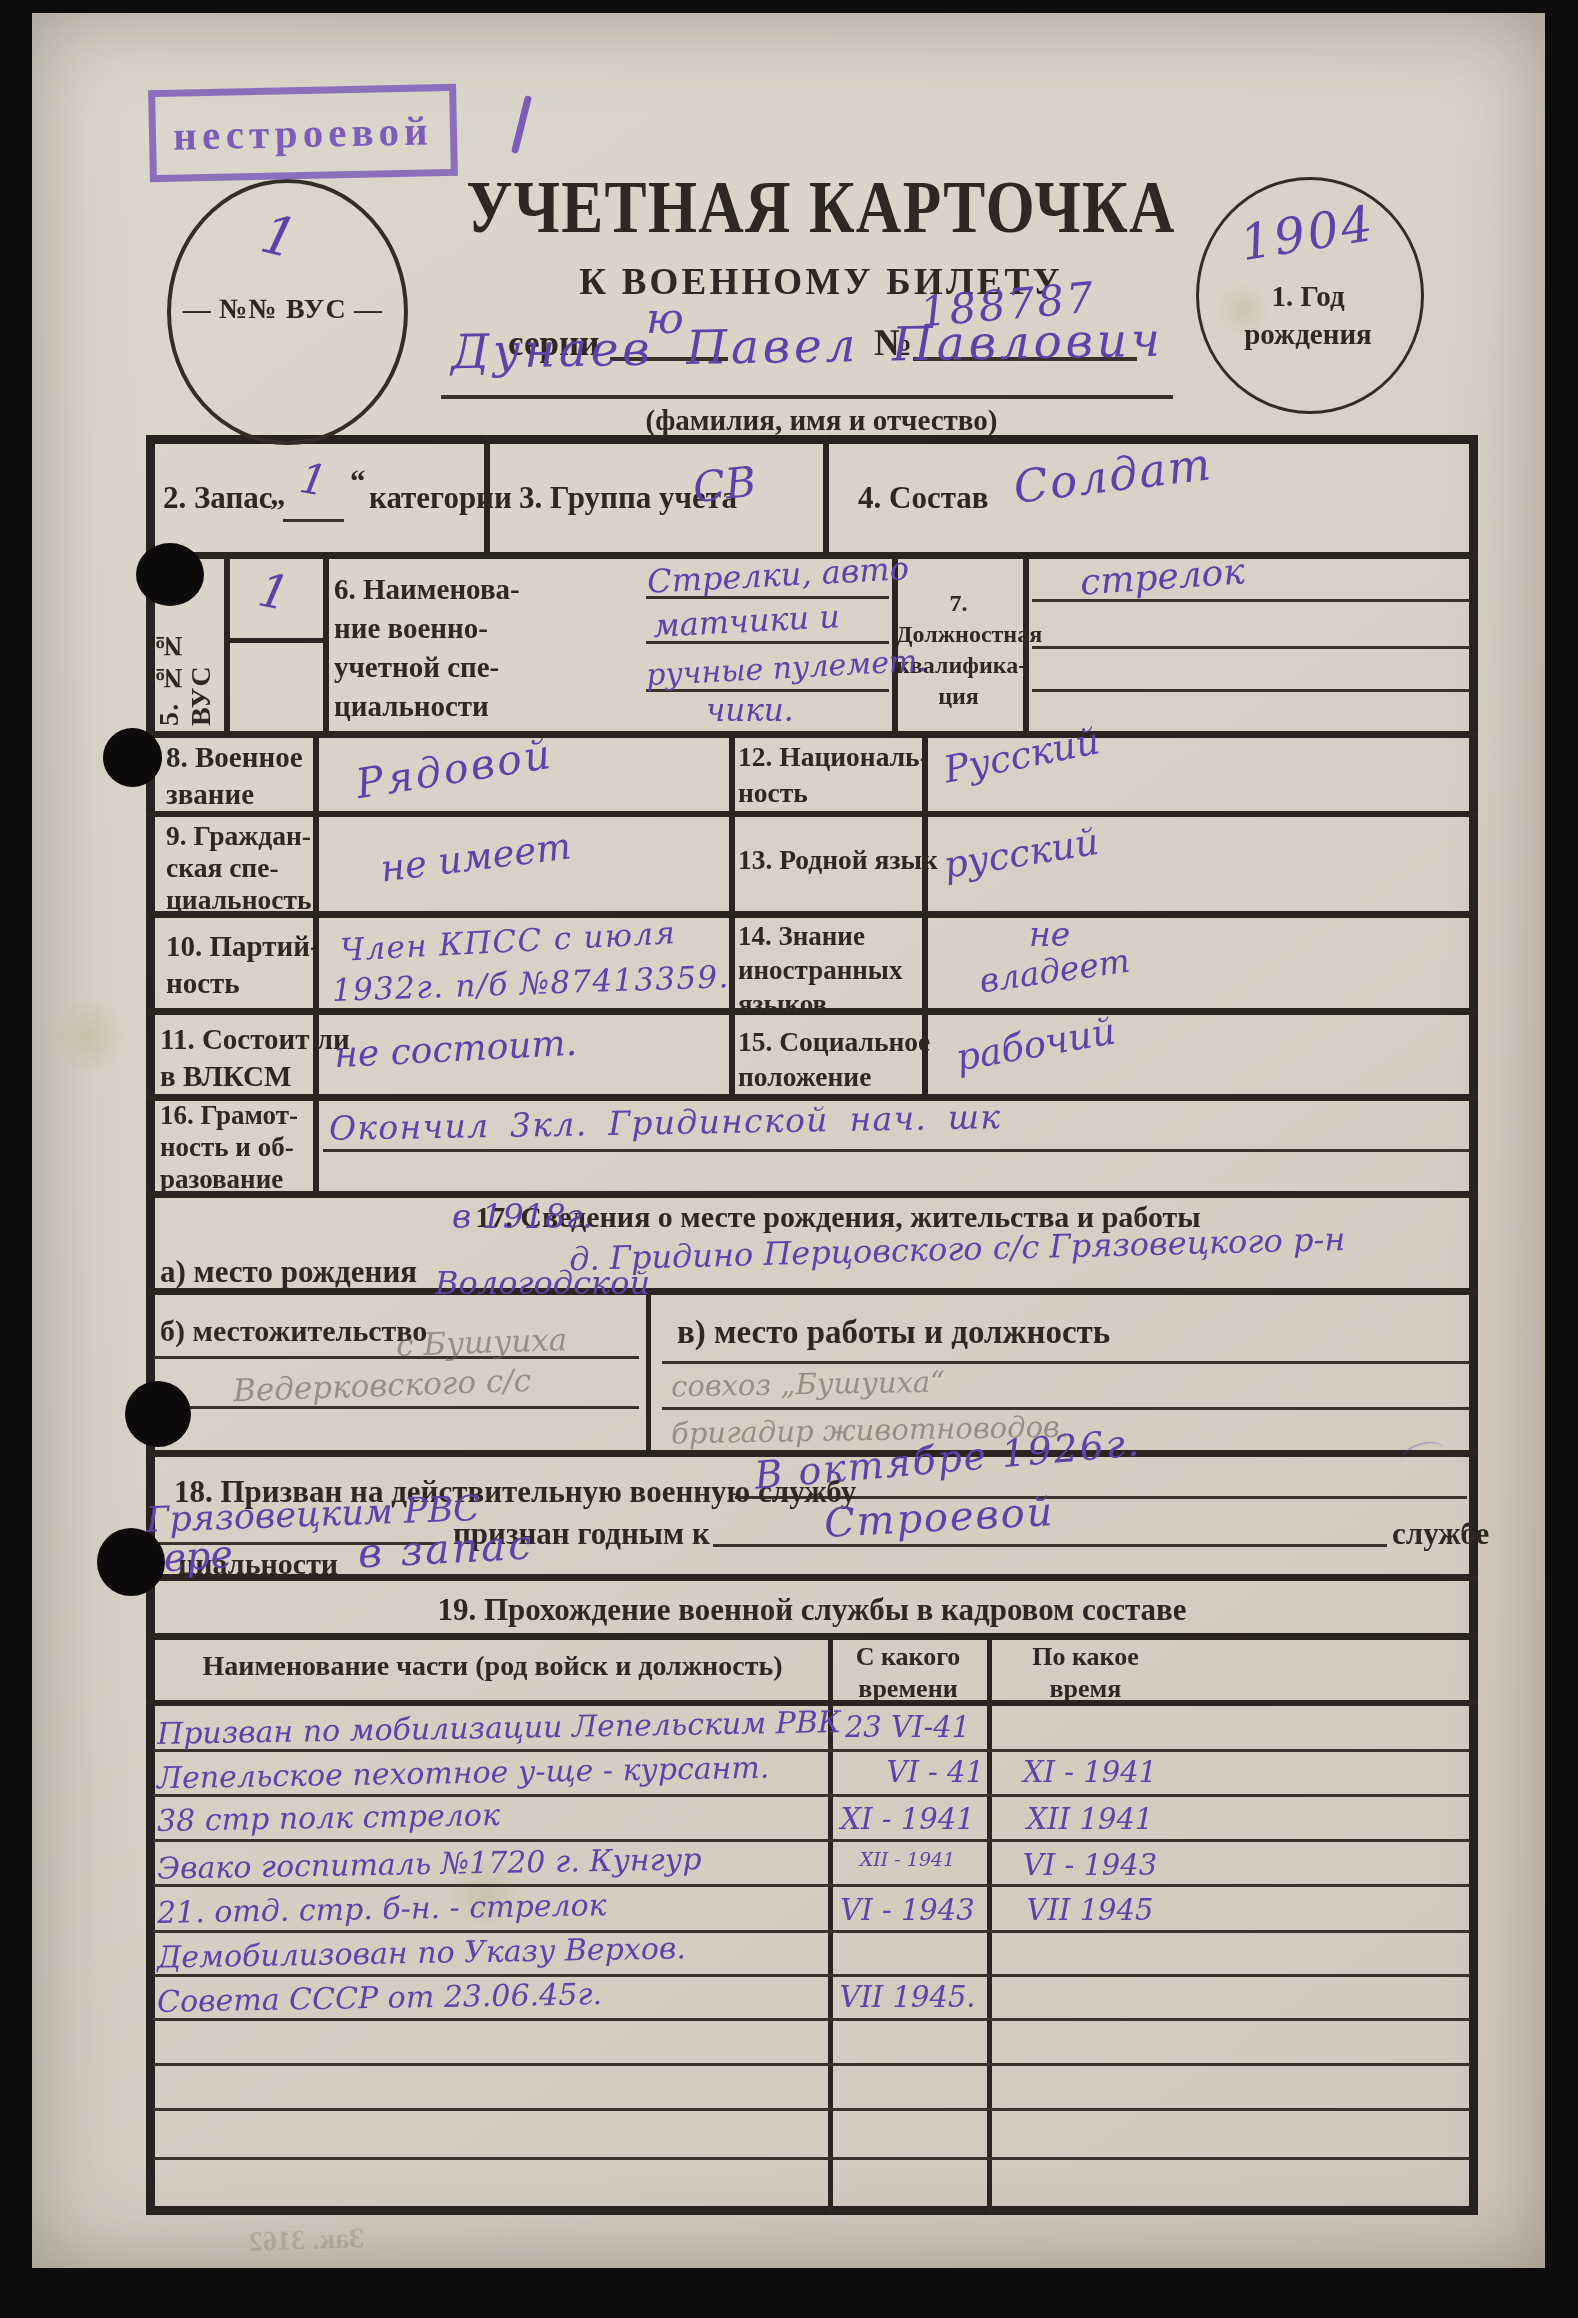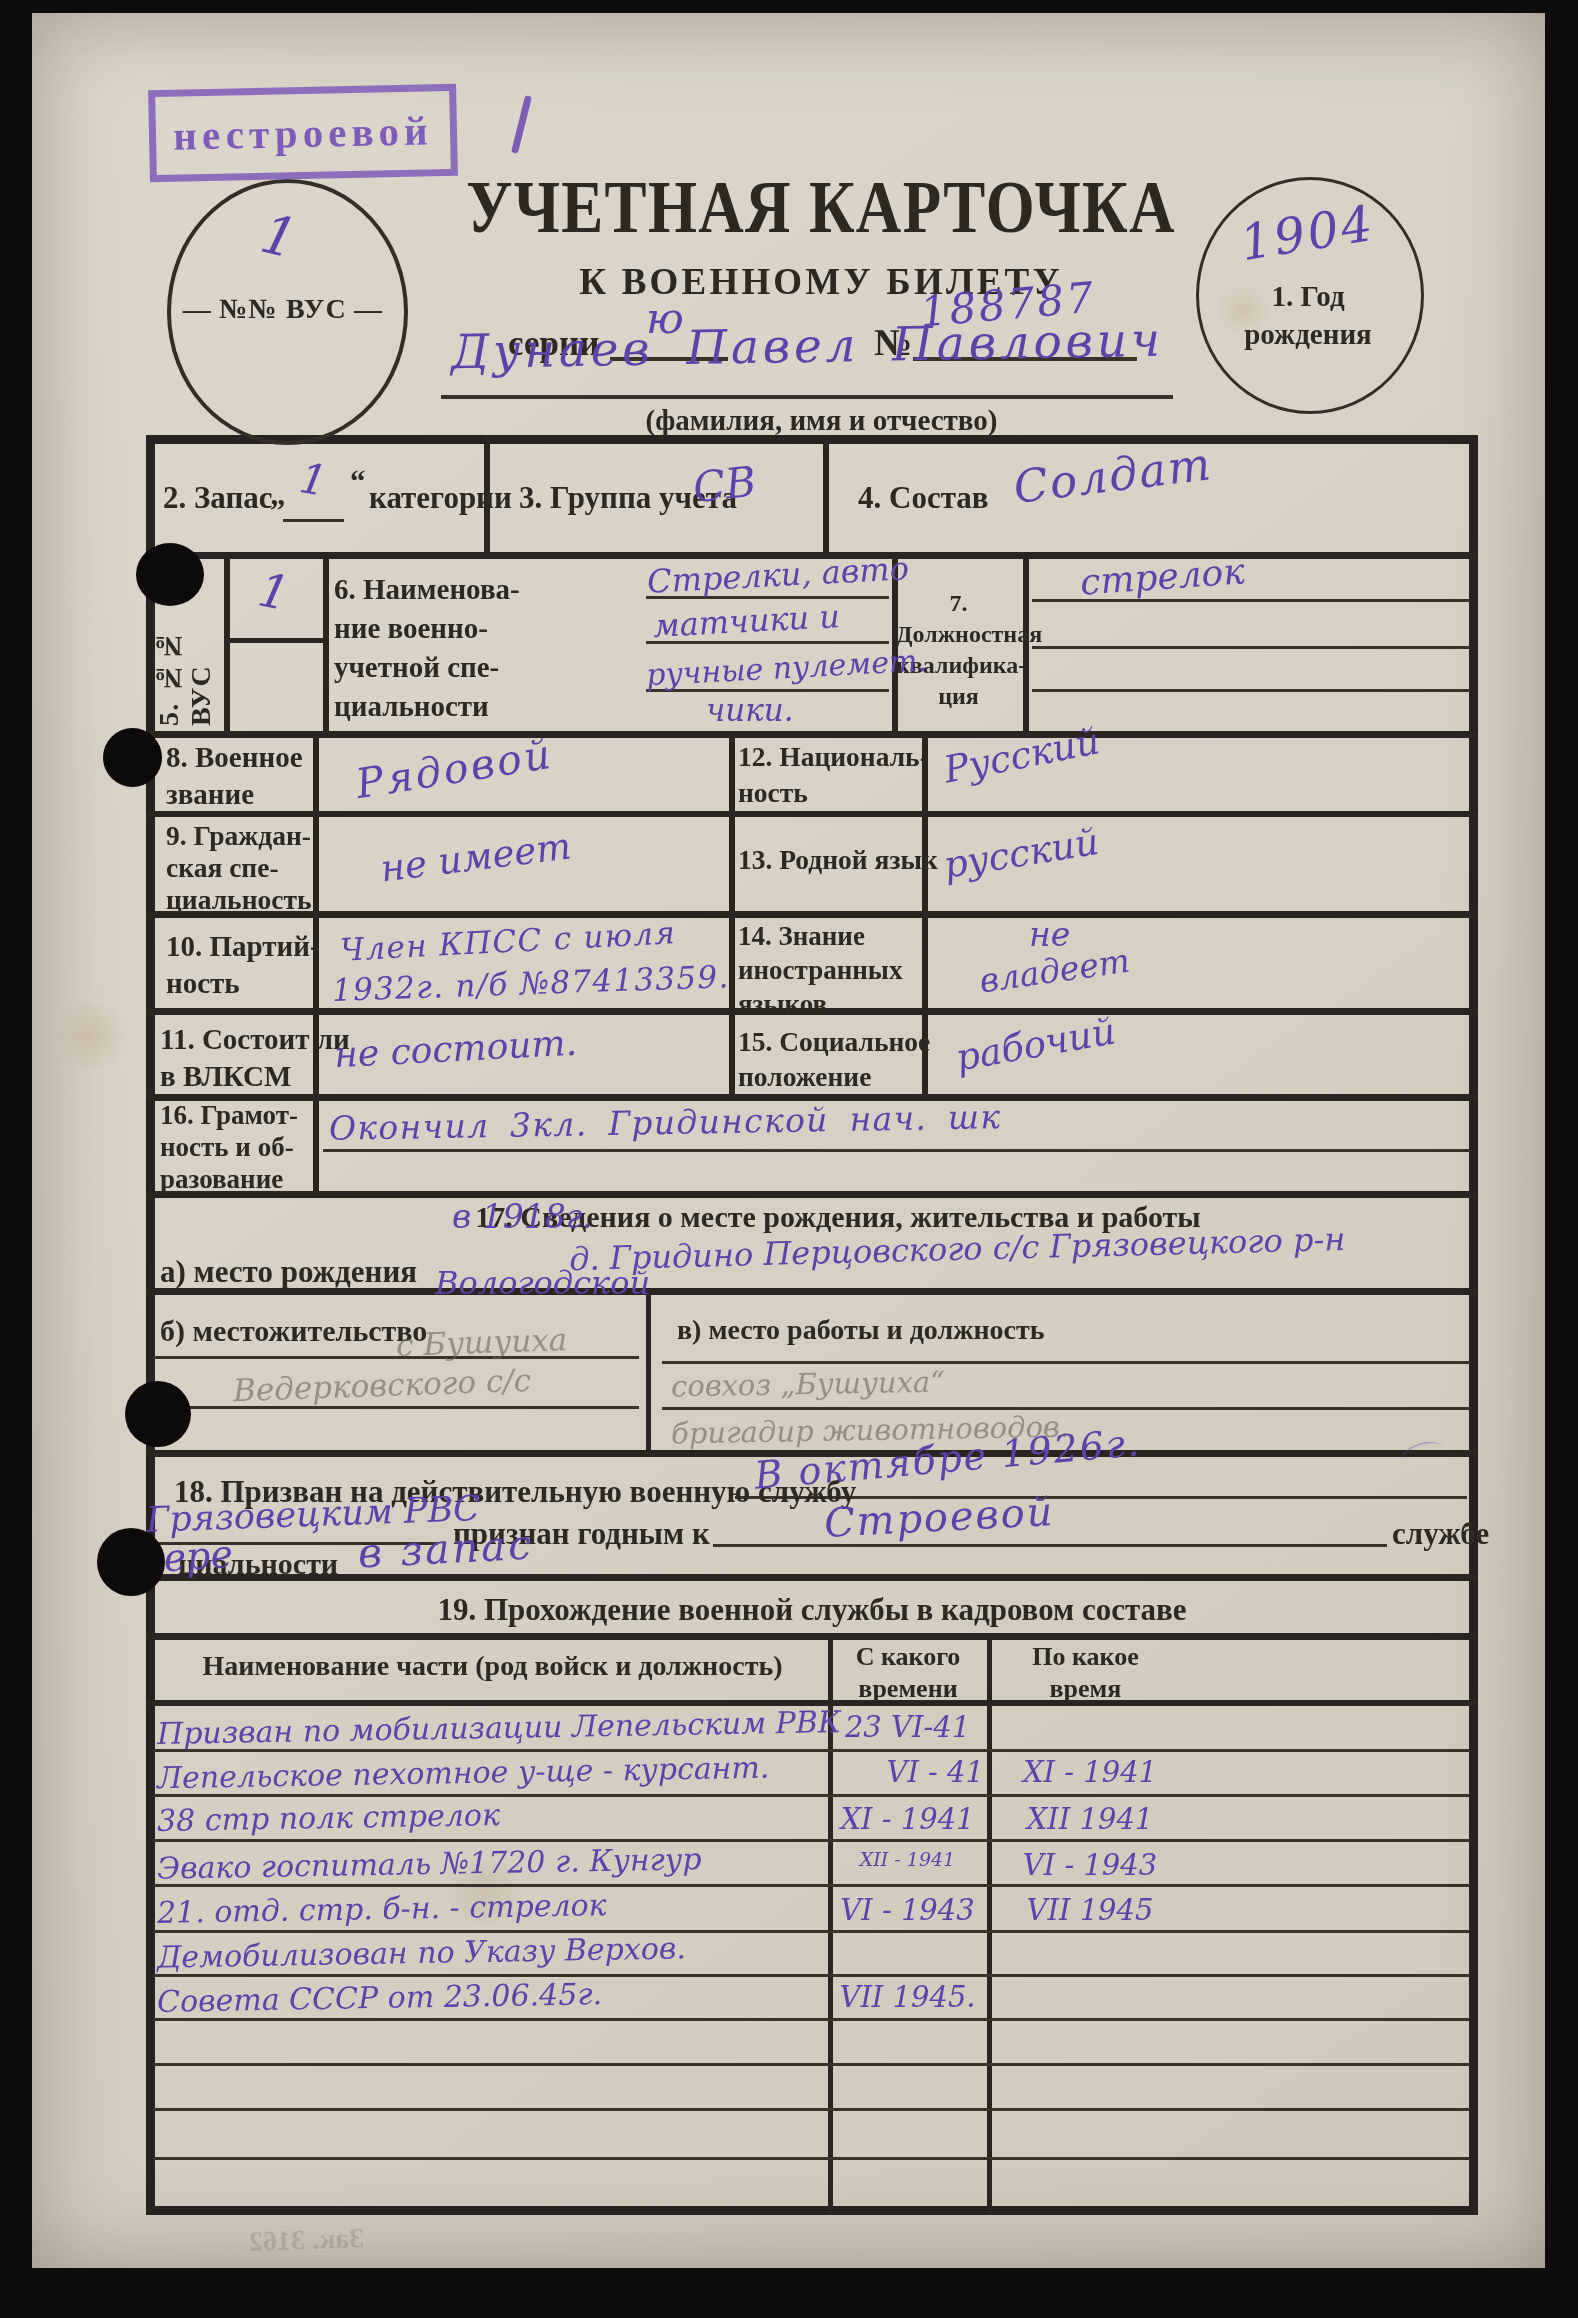--- a/index.html
+++ b/index.html
@@ -133,21 +133,21 @@
 
   <div class="t b ctr" style="left:114px;top:1187px;width:1384px;font-size:30px;">17. Сведения о месте рождения, жительства и работы</div>
   <div class="hw" style="left:537px;top:1217px;font-size:32px;transform:rotate(-1.5deg);white-space:nowrap;">д. Гридино Перцовского с/с Грязовецкого р-н</div>
   <div class="t b" style="left:128px;top:1241px;font-size:31px;">а) место рождения</div>
   <div class="hw" style="left:403px;top:1251px;font-size:32px;">Вологодской</div>
 
   <div class="t b" style="left:128px;top:1301px;font-size:30px;">б) местожительство</div>
   <div class="hw pencil" style="left:364px;top:1311px;font-size:31px;transform:rotate(-2deg);">с Бушуиха</div>
   <div class="hw pencil" style="left:201px;top:1354px;font-size:31px;transform:rotate(-2deg);">Ведерковского с/с</div>
 
-  <div class="t b" style="left:645px;top:1301px;font-size:28px;">в) место работы и должность</div>
+  <div class="t b" style="left:645px;top:1301px;font-size:33px;">в) место работы и должность</div>
   <div class="hw pencil" style="left:639px;top:1354px;font-size:29px;transform:rotate(-1deg);">совхоз „Бушуиха“</div>
   <div class="hw pencil" style="left:639px;top:1400px;font-size:29px;transform:rotate(-1deg);">бригадир животноводов.</div>
   <div style="position:absolute;left:1368px;top:1430px;width:45px;height:23px;border-top:2.6px solid #6c47b4;border-radius:50%;opacity:.35;transform:rotate(-18deg);z-index:4;"></div>
 
   <div class="t b" style="left:142px;top:1461px;font-size:31px;">18. Призван на действительную военную службу</div>
   <div class="hw" style="left:722px;top:1424px;font-size:38px;transform:rotate(-5deg);letter-spacing:1.9px;white-space:nowrap;">В октябре 1926г.</div>
   <div class="hw" style="left:114px;top:1481px;font-size:35px;transform:rotate(-2deg);white-space:nowrap;">Грязовецким РВС</div>
   <div class="t b" style="left:421px;top:1503px;font-size:31px;">признан годным к</div>
   <div class="hw" style="left:792px;top:1481px;font-size:40px;transform:rotate(-3deg);letter-spacing:1.9px;">Строевой</div>
   <div class="t b" style="left:1360px;top:1503px;font-size:31px;">службе</div>

